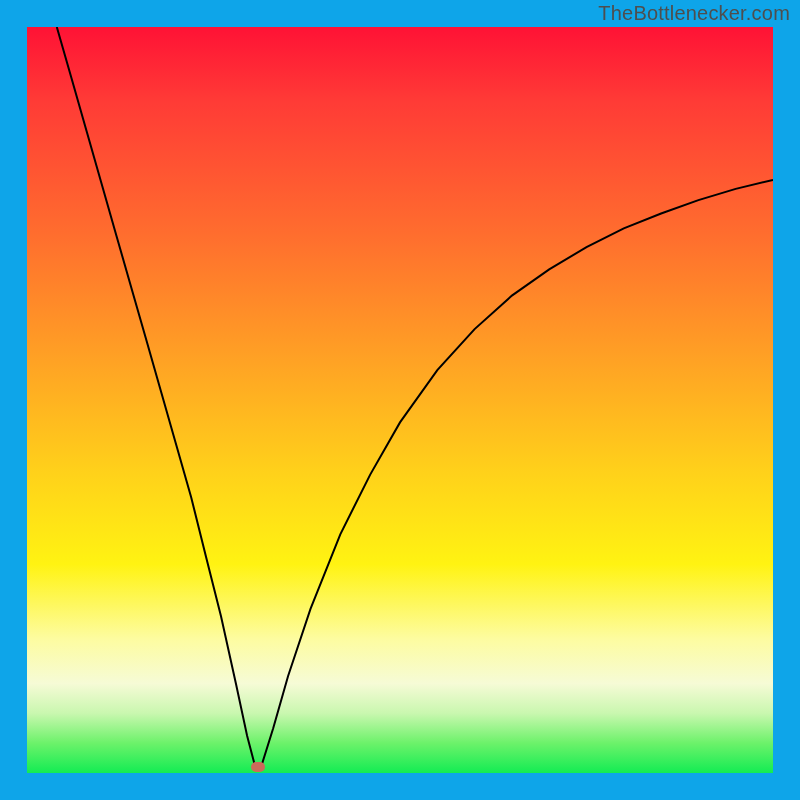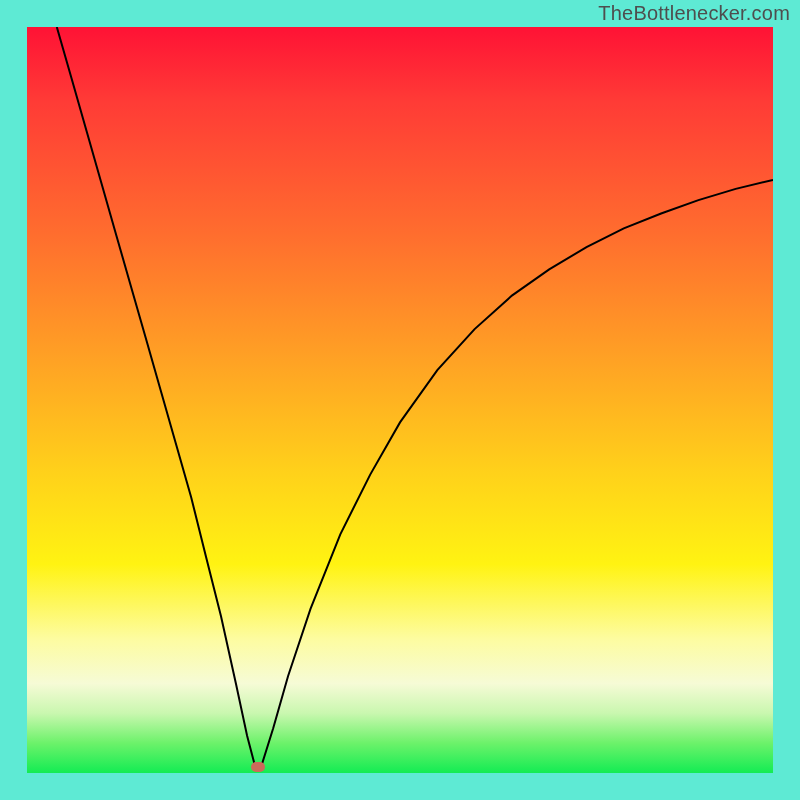--- a/index.html
+++ b/index.html
@@ -8,21 +8,21 @@
     width: 800px;
     height: 800px;
     background: #000;
     font-family: Arial, Helvetica, sans-serif;
     overflow: hidden;
   }
   .frame {
     position: relative;
     width: 800px;
     height: 800px;
-    background: #5eead4;
+    background: #0ea5e9;
   }
   .attribution {
     position: absolute;
     top: 2px;
     right: 10px;
     color: #4e4e4e;
     font-size: 20px;
     font-weight: 500;
     letter-spacing: 0.2px;
     z-index: 10;

